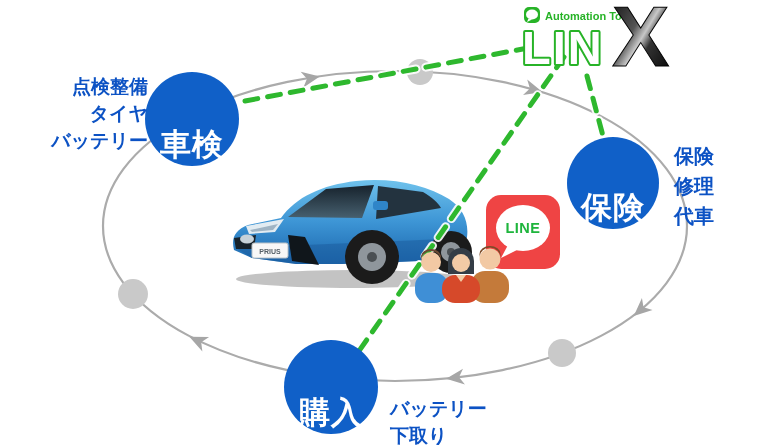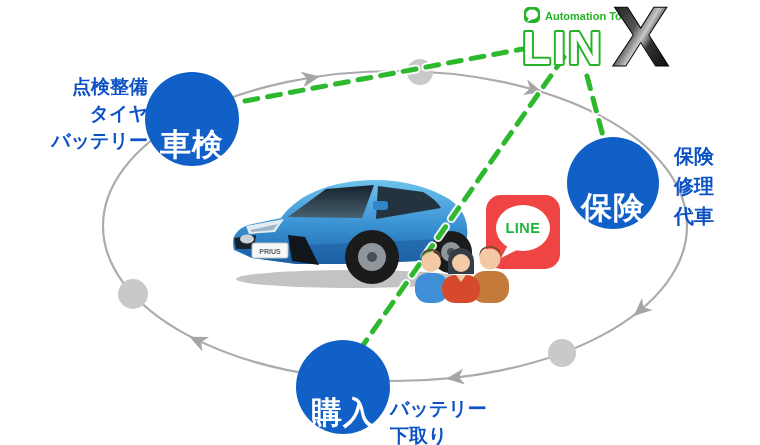--- a/index.html
+++ b/index.html
@@ -9,21 +9,21 @@
   }
   .layer{position:absolute;left:0;top:0;}
   
   .node{
     position:absolute;border-radius:50%;background:#1060C8;color:#ffffff;
     display:flex;align-items:flex-end;justify-content:center;
     font-weight:bold;font-size:31px;letter-spacing:1px;z-index:5;
   }
   #node-inspection{left:145px;top:72px;width:94px;height:94px;}
   #node-insurance{left:567px;top:137px;width:92px;height:92px;}
-  #node-purchase{left:296px;top:340px;width:94px;height:94px;font-family:Liberation Mono, monospace;}
+  #node-purchase{left:284px;top:340px;width:94px;height:94px;font-family:Liberation Mono, monospace;}
   
   .details{position:absolute;color:#0C52C4;font-weight:bold;z-index:5;}
   .details div{white-space:nowrap;}
   #details-inspection{left:28px;top:73px;width:120px;text-align:right;font-size:19px;line-height:27px;}
   #details-insurance{left:674px;top:141px;font-size:20px;line-height:30px;}
   #details-purchase{left:390px;top:395px;font-size:19px;line-height:27px;}
   
   #line-logo{
     position:absolute;left:479px;top:195px;width:74px;height:74px;border-radius:15px;
     background:#ef4444;z-index:3;margin-left:7px;

